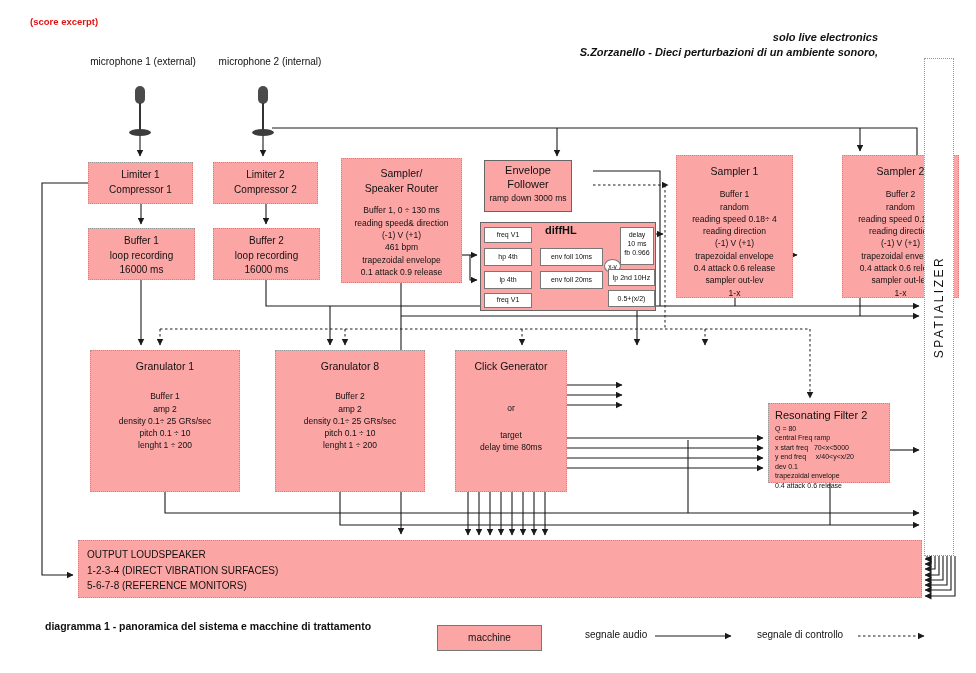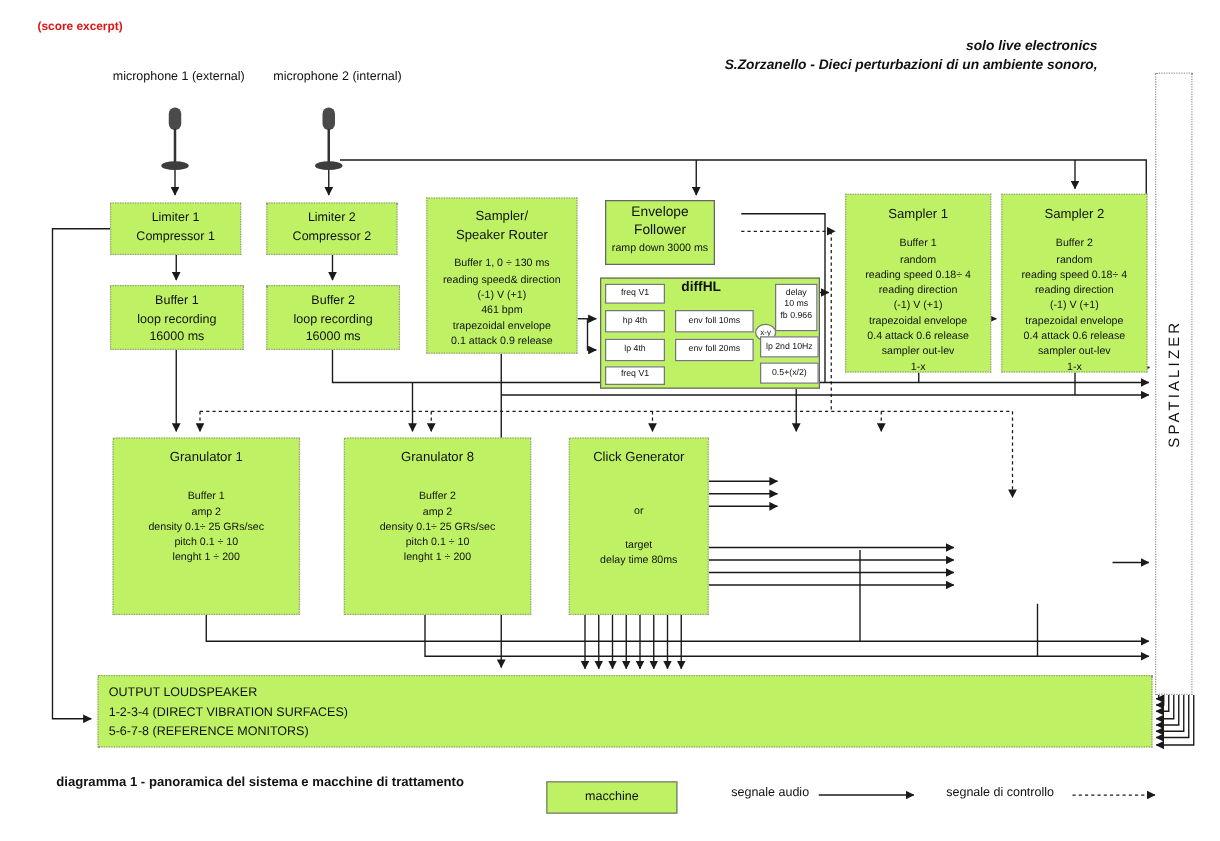--- a/index.html
+++ b/index.html
@@ -1,19 +1,19 @@
 <!DOCTYPE html>
 <html><head>
 <meta charset="utf-8">
 <style>
   html,body{margin:0;padding:0;background:#fff;}
   #stage{position:relative;width:976px;height:673px;background:#fff;overflow:hidden;
          font-family:"Liberation Sans",sans-serif;color:#111;}
   #wires{position:absolute;left:0;top:0;z-index:0;}
-  .node{position:absolute;box-sizing:border-box;border:1px dotted #999;background:#bef264;
+  .node{position:absolute;box-sizing:border-box;border:1px dotted #999;background:#fca5a5;
         text-align:center;z-index:1;line-height:1.45;}
   .solidbox{border:1px solid #666;}
   .pre{white-space:pre-line;}
   .t105{font-size:10.5px;}
   .b85{font-size:8.5px;}
   .red{color:#e31212;font-weight:bold;font-size:9.5px;}
   .miclabel{position:absolute;z-index:1;font-size:10px;text-align:center;}
   .mic{position:absolute;width:22px;height:50px;z-index:2;}
   .mic .cap{position:absolute;left:6px;top:0;width:10px;height:18px;background:#4a4a4a;border-radius:5px;}
   .mic .stem{position:absolute;left:10px;top:17px;width:2px;height:27px;background:#333;}
@@ -203,21 +203,21 @@
     <div class="pre b85" style="margin-top:9px;">Buffer 1
 random
 reading speed 0.18÷ 4
 reading direction
 (-1) V (+1)
 trapezoidal envelope
 0.4 attack 0.6 release
 sampler out-lev
 1-x</div>
   </div>
-  <div class="node" style="left:801px;top:155px;width:117px;height:143px;padding-top:8px;">
+  <div class="node" style="left:842px;top:155px;width:117px;height:143px;padding-top:8px;">
     <div class="t105">Sampler 2</div>
     <div class="pre b85" style="margin-top:9px;">Buffer 2
 random
 reading speed 0.18÷ 4
 reading direction
 (-1) V (+1)
 trapezoidal envelope
 0.4 attack 0.6 release
 sampler out-lev
 1-x</div>
@@ -240,20 +240,30 @@
 lenght 1 ÷ 200</div>
   </div>
 
   <div class="node" style="left:455px;top:350px;width:112px;height:142px;padding-top:8px;">
     <div class="t105">Click Generator</div>
     <div class="b85" style="margin-top:28px;">or</div>
     <div class="pre b85" style="margin-top:14px;">target
 delay time 80ms</div>
   </div>
 
+  <div class="node" style="left:768px;top:403px;width:122px;height:80px;">
+    <div class="rftitle" style="font-size:11px;">Resonating Filter 2</div>
+    <div class="rfbody" style="line-height:1.35;">Q = 80
+central Freq ramp
+x start freq&nbsp;&nbsp;&nbsp;70&lt;x&lt;5000
+y end freq&nbsp;&nbsp;&nbsp;&nbsp;&nbsp;x/40&lt;y&lt;x/20
+dev 0.1
+trapezoidal envelope
+0.4 attack 0.6 release</div>
+  </div>
 
   <div class="spat">
     <span>SPATIALIZER</span>
   </div>
 
   <div class="node" style="left:78px;top:540px;width:844px;height:58px;text-align:left;font-size:10px;line-height:1.55;padding:6px 0 0 8px;">
     <div class="pre">OUTPUT LOUDSPEAKER
 1-2-3-4 (DIRECT VIBRATION SURFACES)
 5-6-7-8 (REFERENCE MONITORS)</div>
   </div>

